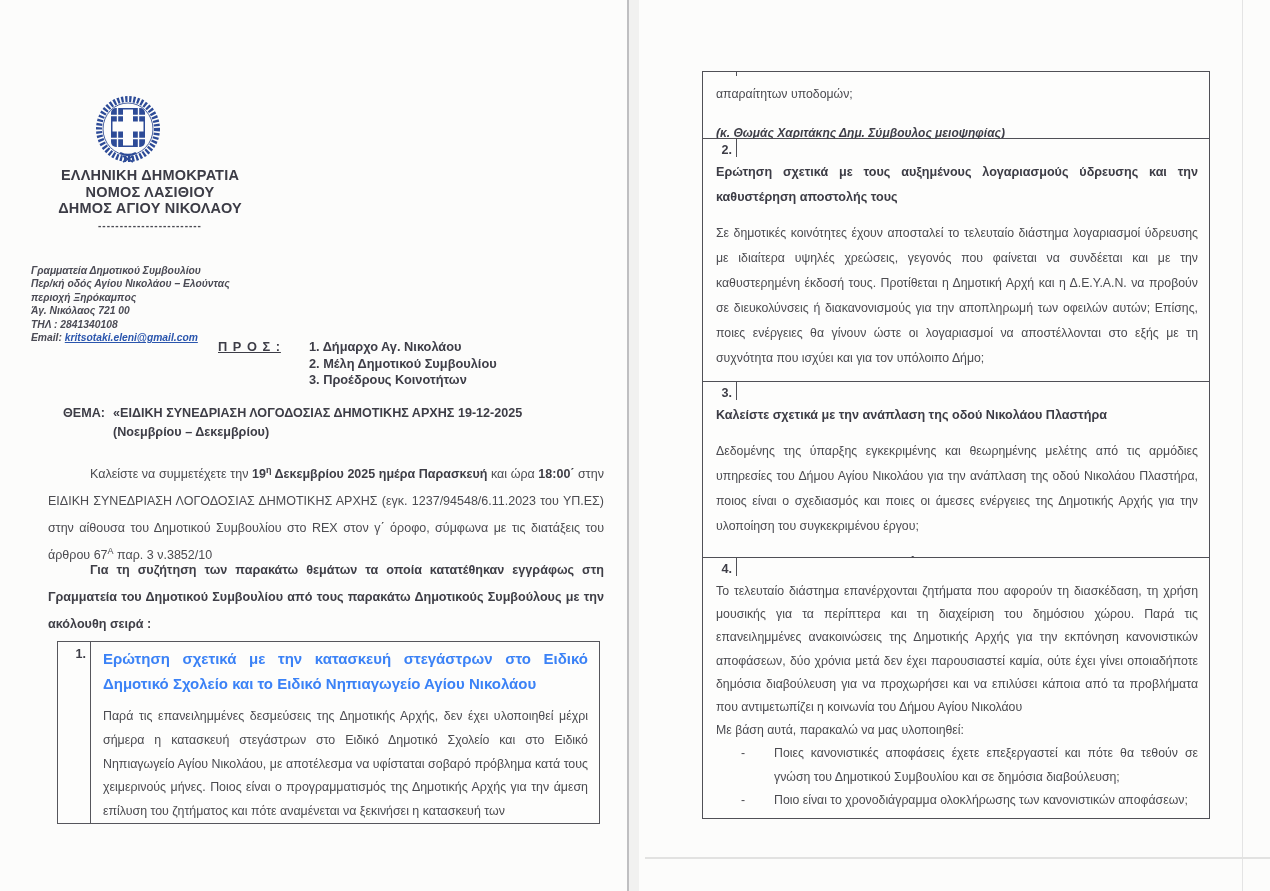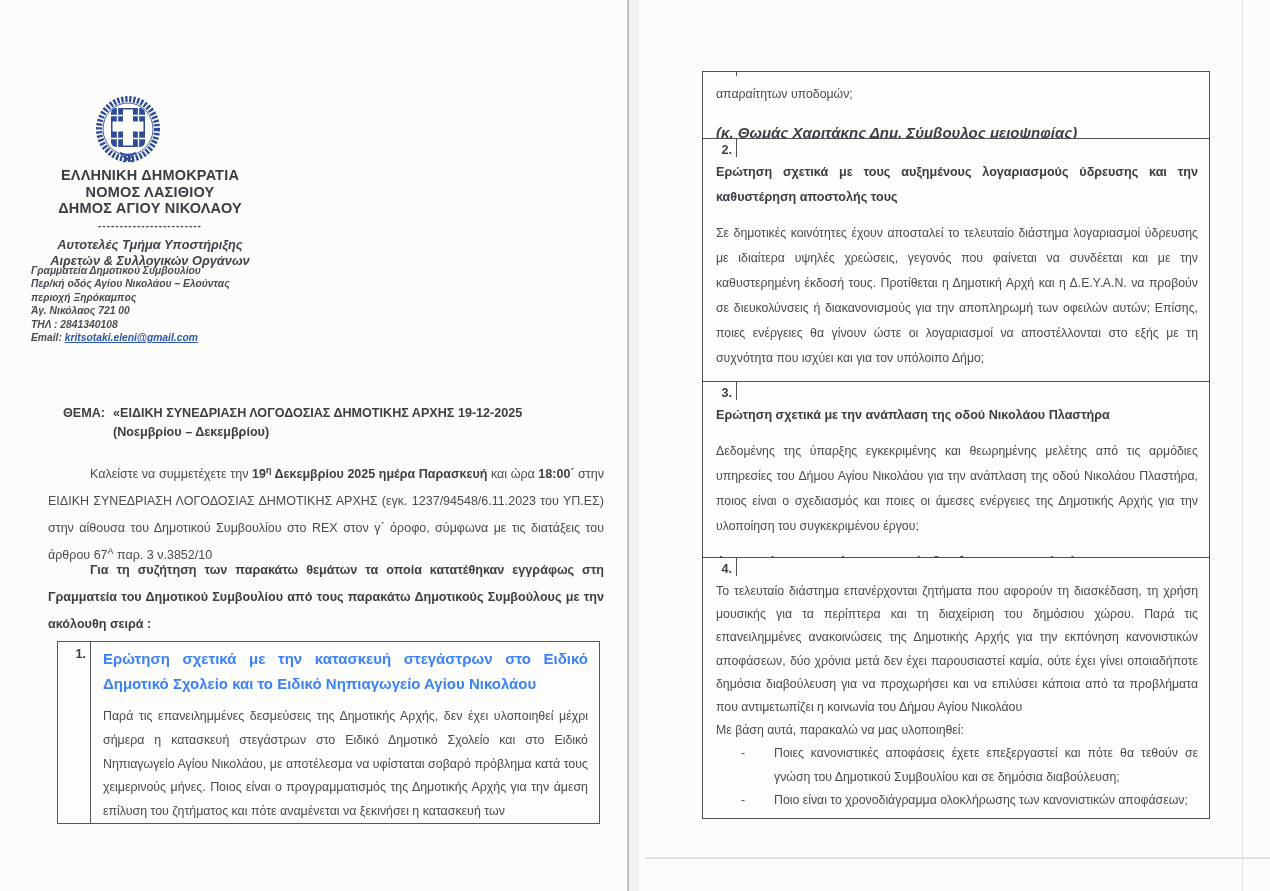--- a/index.html
+++ b/index.html
@@ -70,21 +70,21 @@
   .t-row .cell{flex:1;padding:3px 11px 0 13px;overflow:hidden;}
   .row1{height:66px;}
   .row2{height:243px;}
   .row3{height:176px;}
   .row4{height:261px;}
   .t-title{font-weight:bold;font-size:12.6px;line-height:25px;text-align:justify;color:#3c3c45;}
   .t-body{font-size:12.3px;line-height:25px;text-align:justify;color:#4b4b50;}
   .row2 .t-body{margin-top:11px;}
   .row3 .t-body{margin-top:11px;}
   .row4 .t-body{line-height:23.2px;margin-top:1px;}
-  .t-sig{font-weight:bold;font-style:italic;font-size:15px;color:#3e3e47;line-height:20px;}
+  .t-sig{font-weight:bold;font-style:italic;font-size:12px;color:#3e3e47;line-height:20px;}
   .row1 .t-body{margin-top:3px;line-height:24px;}
   .row1 .t-sig{margin-top:17px;}
   .row2 .t-sig{margin-top:5px;}
   .row3 .t-sig{margin-top:13px;}
   .t-intro{font-size:12.3px;line-height:23.2px;color:#4b4b50;}
   .bullet{display:flex;margin-left:25px;font-size:12.3px;line-height:23.2px;color:#4b4b50;}
   .bullet .dash{width:33px;flex:none;}
   .bullet .b-txt{flex:1;text-align:justify;}
 </style>
 </head>
@@ -106,38 +106,42 @@
       <path d="M28 60 Q36 64 44 60" fill="none" stroke="#2d4b97" stroke-width="2.5"></path>
       <path d="M31 69 L41 63 M31 63 L41 69" stroke="#2d4b97" stroke-width="2"></path>
     </svg>
   </div>
 
   <div class="gov-block">
     <div class="ln">ΕΛΛΗΝΙΚΗ  ΔΗΜΟΚΡΑΤΙΑ</div>
     <div class="ln">ΝΟΜΟΣ ΛΑΣΙΘΙΟΥ</div>
     <div class="ln">ΔΗΜΟΣ ΑΓΙΟΥ ΝΙΚΟΛΑΟΥ</div>
     <div class="gov-sep">------------------------</div>
-    <div class="dept">
-      <div>Αυτοτελές Τμήμα Υποστήριξης</div>
-      <div>Αιρετών &amp; Συλλογικών Οργάνων</div>
-    </div>
   </div>
 
   <div class="contact-block">
     <div>Γραμματεία Δημοτικού Συμβουλίου</div>
     <div>Περ/κή οδός Αγίου Νικολάου – Ελούντας</div>
     <div>περιοχή Ξηρόκαμπος</div>
     <div>Άγ. Νικόλαος 721 00</div>
     <div>ΤΗΛ : 2841340108</div>
     <div class="email-line">
       <span>Email: </span><span class="email-link">kritsotaki.eleni@gmail.com</span>
     </div>
   </div>
 
 
+  <div class="pros-block">
+    <div class="pros-label">Π Ρ Ο Σ :</div>
+    <div class="pros-items">
+      <div>1. Δήμαρχο Αγ. Νικολάου</div>
+      <div>2. Μέλη Δημοτικού Συμβουλίου</div>
+      <div>3. Προέδρους Κοινοτήτων</div>
+    </div>
+  </div>
 
   <div class="subject">
     <span class="lbl">ΘΕΜΑ:</span>
     <span class="txt">«ΕΙΔΙΚΗ ΣΥΝΕΔΡΙΑΣΗ ΛΟΓΟΔΟΣΙΑΣ ΔΗΜΟΤΙΚΗΣ ΑΡΧΗΣ 19-12-2025 (Νοεμβρίου – Δεκεμβρίου)</span>
   </div>
 
   <div class="para1"><span>Καλείστε να συμμετέχετε την </span><b><span>19</span><sup>η</sup><span> Δεκεμβρίου 2025 ημέρα Παρασκευή</span></b><span> και ώρα </span><b>18:00΄</b><span> στην ΕΙΔΙΚΗ ΣΥΝΕΔΡΙΑΣΗ ΛΟΓΟΔΟΣΙΑΣ ΔΗΜΟΤΙΚΗΣ ΑΡΧΗΣ (εγκ. 1237/94548/6.11.2023 του ΥΠ.ΕΣ) στην αίθουσα του Δημοτικού Συμβουλίου στο REX στον γ΄ όροφο, σύμφωνα με τις διατάξεις του άρθρου 67</span><sup>Α</sup><span> παρ. 3 ν.3852/10</span></div>
 
   <div class="para2">Για τη συζήτηση των παρακάτω θεμάτων τα οποία κατατέθηκαν εγγράφως στη Γραμματεία του Δημοτικού Συμβουλίου από τους παρακάτω Δημοτικούς Συμβούλους με την ακόλουθη σειρά :</div>
 
@@ -167,21 +171,21 @@
       <div class="num">2.</div>
       <div class="cell">
         <div class="t-title">Ερώτηση σχετικά με τους αυξημένους λογαριασμούς ύδρευσης και την καθυστέρηση αποστολής τους</div>
         <div class="t-body">Σε δημοτικές κοινότητες έχουν αποσταλεί το τελευταίο διάστημα λογαριασμοί ύδρευσης με ιδιαίτερα υψηλές χρεώσεις, γεγονός που φαίνεται να συνδέεται και με την καθυστερημένη έκδοσή τους. Προτίθεται η Δημοτική Αρχή και η Δ.Ε.Υ.Α.Ν. να προβούν σε διευκολύνσεις ή διακανονισμούς για την αποπληρωμή των οφειλών αυτών; Επίσης, ποιες ενέργειες θα γίνουν ώστε οι λογαριασμοί να αποστέλλονται στο εξής με τη συχνότητα που ισχύει και για τον υπόλοιπο Δήμο;</div>
       </div>
     </div>
 
     <div class="t-row row3">
       <div class="num">3.</div>
       <div class="cell">
-        <div class="t-title">Ερώτηση σχετικά με την ανάπλαση της οδού Νικολάου Πλαστήρα</div>
+        <div class="t-title">Καλείστε σχετικά με την ανάπλαση της οδού Νικολάου Πλαστήρα</div>
         <div class="t-body">Δεδομένης της ύπαρξης εγκεκριμένης και θεωρημένης μελέτης από τις αρμόδιες υπηρεσίες του Δήμου Αγίου Νικολάου για την ανάπλαση της οδού Νικολάου Πλαστήρα, ποιος είναι ο σχεδιασμός και ποιες οι άμεσες ενέργειες της Δημοτικής Αρχής για την υλοποίηση του συγκεκριμένου έργου;</div>
         <div class="t-sig">(κ. Μαρία Χανιωτάκη Δημ. Σύμβουλος μειοψηφίας)</div>
       </div>
     </div>
 
     <div class="t-row row4">
       <div class="num">4.</div>
       <div class="cell">
         <div class="t-body">Το τελευταίο διάστημα επανέρχονται ζητήματα που αφορούν τη διασκέδαση, τη χρήση μουσικής για τα περίπτερα και τη διαχείριση του δημόσιου χώρου. Παρά τις επανειλημμένες ανακοινώσεις της Δημοτικής Αρχής για την εκπόνηση κανονιστικών αποφάσεων, δύο χρόνια μετά δεν έχει παρουσιαστεί καμία, ούτε έχει γίνει οποιαδήποτε δημόσια διαβούλευση για να προχωρήσει και να επιλύσει κάποια από τα προβλήματα που αντιμετωπίζει η κοινωνία του Δήμου Αγίου Νικολάου</div>
         <div class="t-intro">Με βάση αυτά, παρακαλώ να μας υλοποιηθεί:</div>

